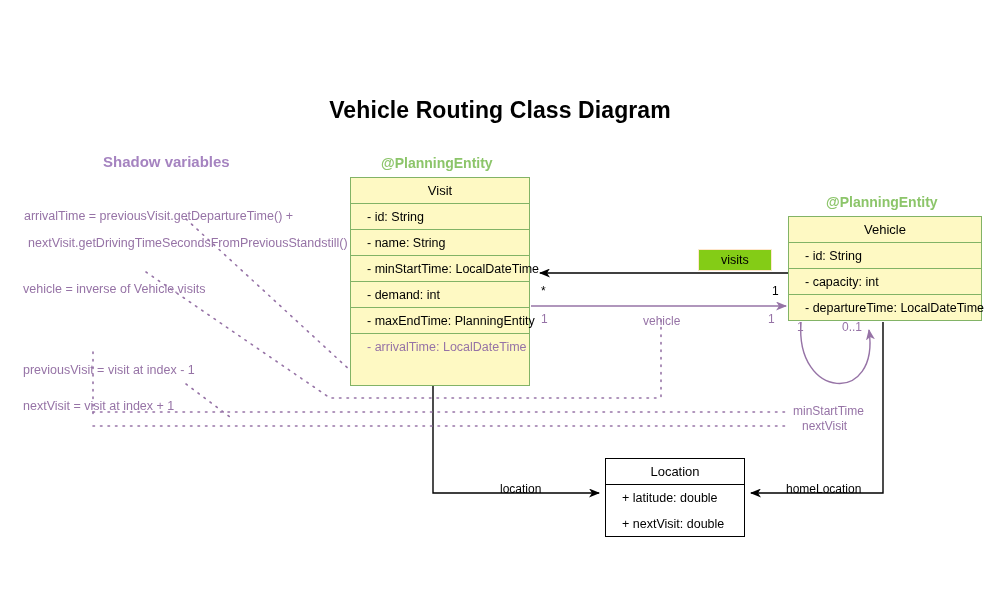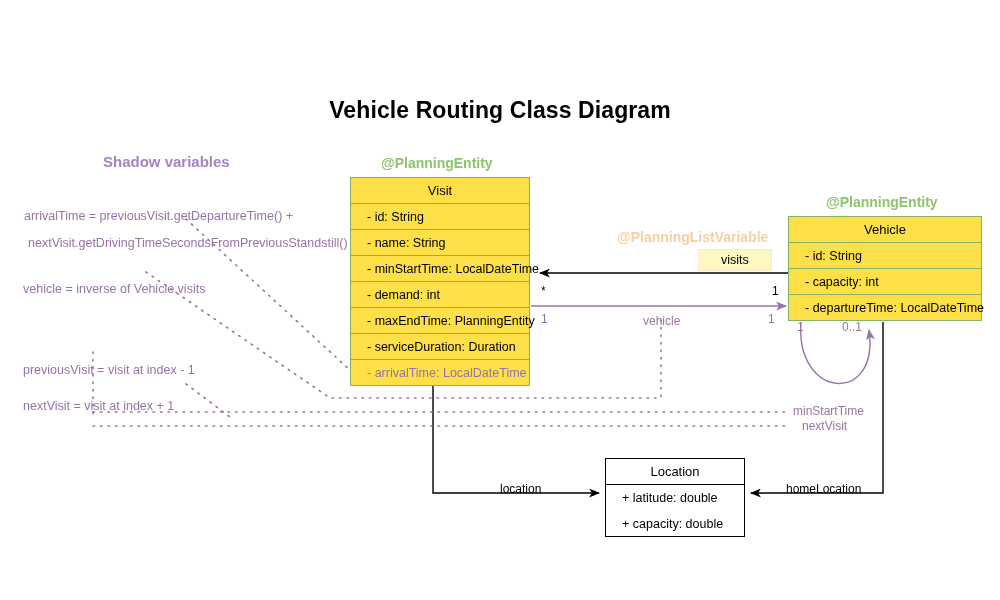--- a/index.html
+++ b/index.html
@@ -21,21 +21,21 @@
     text-align:center;
     font-size:23px;font-weight:bold;
     color:#000;
     letter-spacing:.1px;
   }
 
   
   .umlbox{
     position:absolute;
     border:1px solid #82b366;
-    background:#fde047;
+    background:#fef9c3;
     box-sizing:border-box;
   }
   .umlbox .hdr{
     height:26px;line-height:26px;
     text-align:center;
     font-size:13px;
     border-bottom:1px solid #82b366;
     box-sizing:border-box;
   }
   .umlbox .attr{
@@ -84,21 +84,21 @@
   
   .lbl{
     position:absolute;
     font-size:12px;
     white-space:nowrap;
   }
   .lbl.black{color:#000;}
   .lbl.purple{color:#9673a6;}
   .lbl.mult{font-size:12px;}
   .lbl.visits-chip{
-    background:#fef9c3;
+    background:#84cc16;
     border:1px solid #ffe6cc;
     padding:3px 22px;
     font-size:12.5px;
     color:#000;
     border-radius:1px;
   }
 </style>
 </head>
 <body>
 
@@ -167,40 +167,38 @@
 
   <div class="stereo green" style="left:381px;top:155px;">@PlanningEntity</div>
 
   <div class="umlbox" style="left:350px;top:177px;width:180px;height:209px;">
     <div class="hdr">Visit</div>
     <div class="attr">- id: String</div>
     <div class="attr">- name: String</div>
     <div class="attr">- minStartTime: LocalDateTime</div>
     <div class="attr">- demand: int</div>
     <div class="attr">- maxEndTime: PlanningEntity</div>
-    <div class="attr">- serviceDuration: Duration</div>
     <div class="attr shadow last">- arrivalTime: LocalDateTime</div>
   </div>
 
   <div class="stereo green" style="left:826px;top:194px;">@PlanningEntity</div>
 
   <div class="umlbox" style="left:788px;top:216px;width:194px;height:105px;">
     <div class="hdr">Vehicle</div>
     <div class="attr">- id: String</div>
     <div class="attr">- capacity: int</div>
     <div class="attr last">- departureTime: LocalDateTime</div>
   </div>
 
   <div class="umlbox plain" style="left:605px;top:458px;width:140px;height:79px;">
     <div class="hdr">Location</div>
     <div class="attr">+ latitude: double</div>
-    <div class="attr">+ capacity: double</div>
+    <div class="attr">+ nextVisit: double</div>
   </div>
 
-  <div class="stereo orange" style="left:617px;top:229px;">@PlanningListVariable</div>
 
   <div class="lbl visits-chip" style="left:698px;top:249px;">visits</div>
 
   <div class="lbl black mult" style="left:541px;top:284px;">*</div>
   <div class="lbl black mult" style="left:772px;top:284px;">1</div>
 
   <div class="lbl purple mult" style="left:541px;top:312px;">1</div>
   <div class="lbl purple" style="left:643px;top:314px;">vehicle</div>
   <div class="lbl purple mult" style="left:768px;top:312px;">1</div>
 

